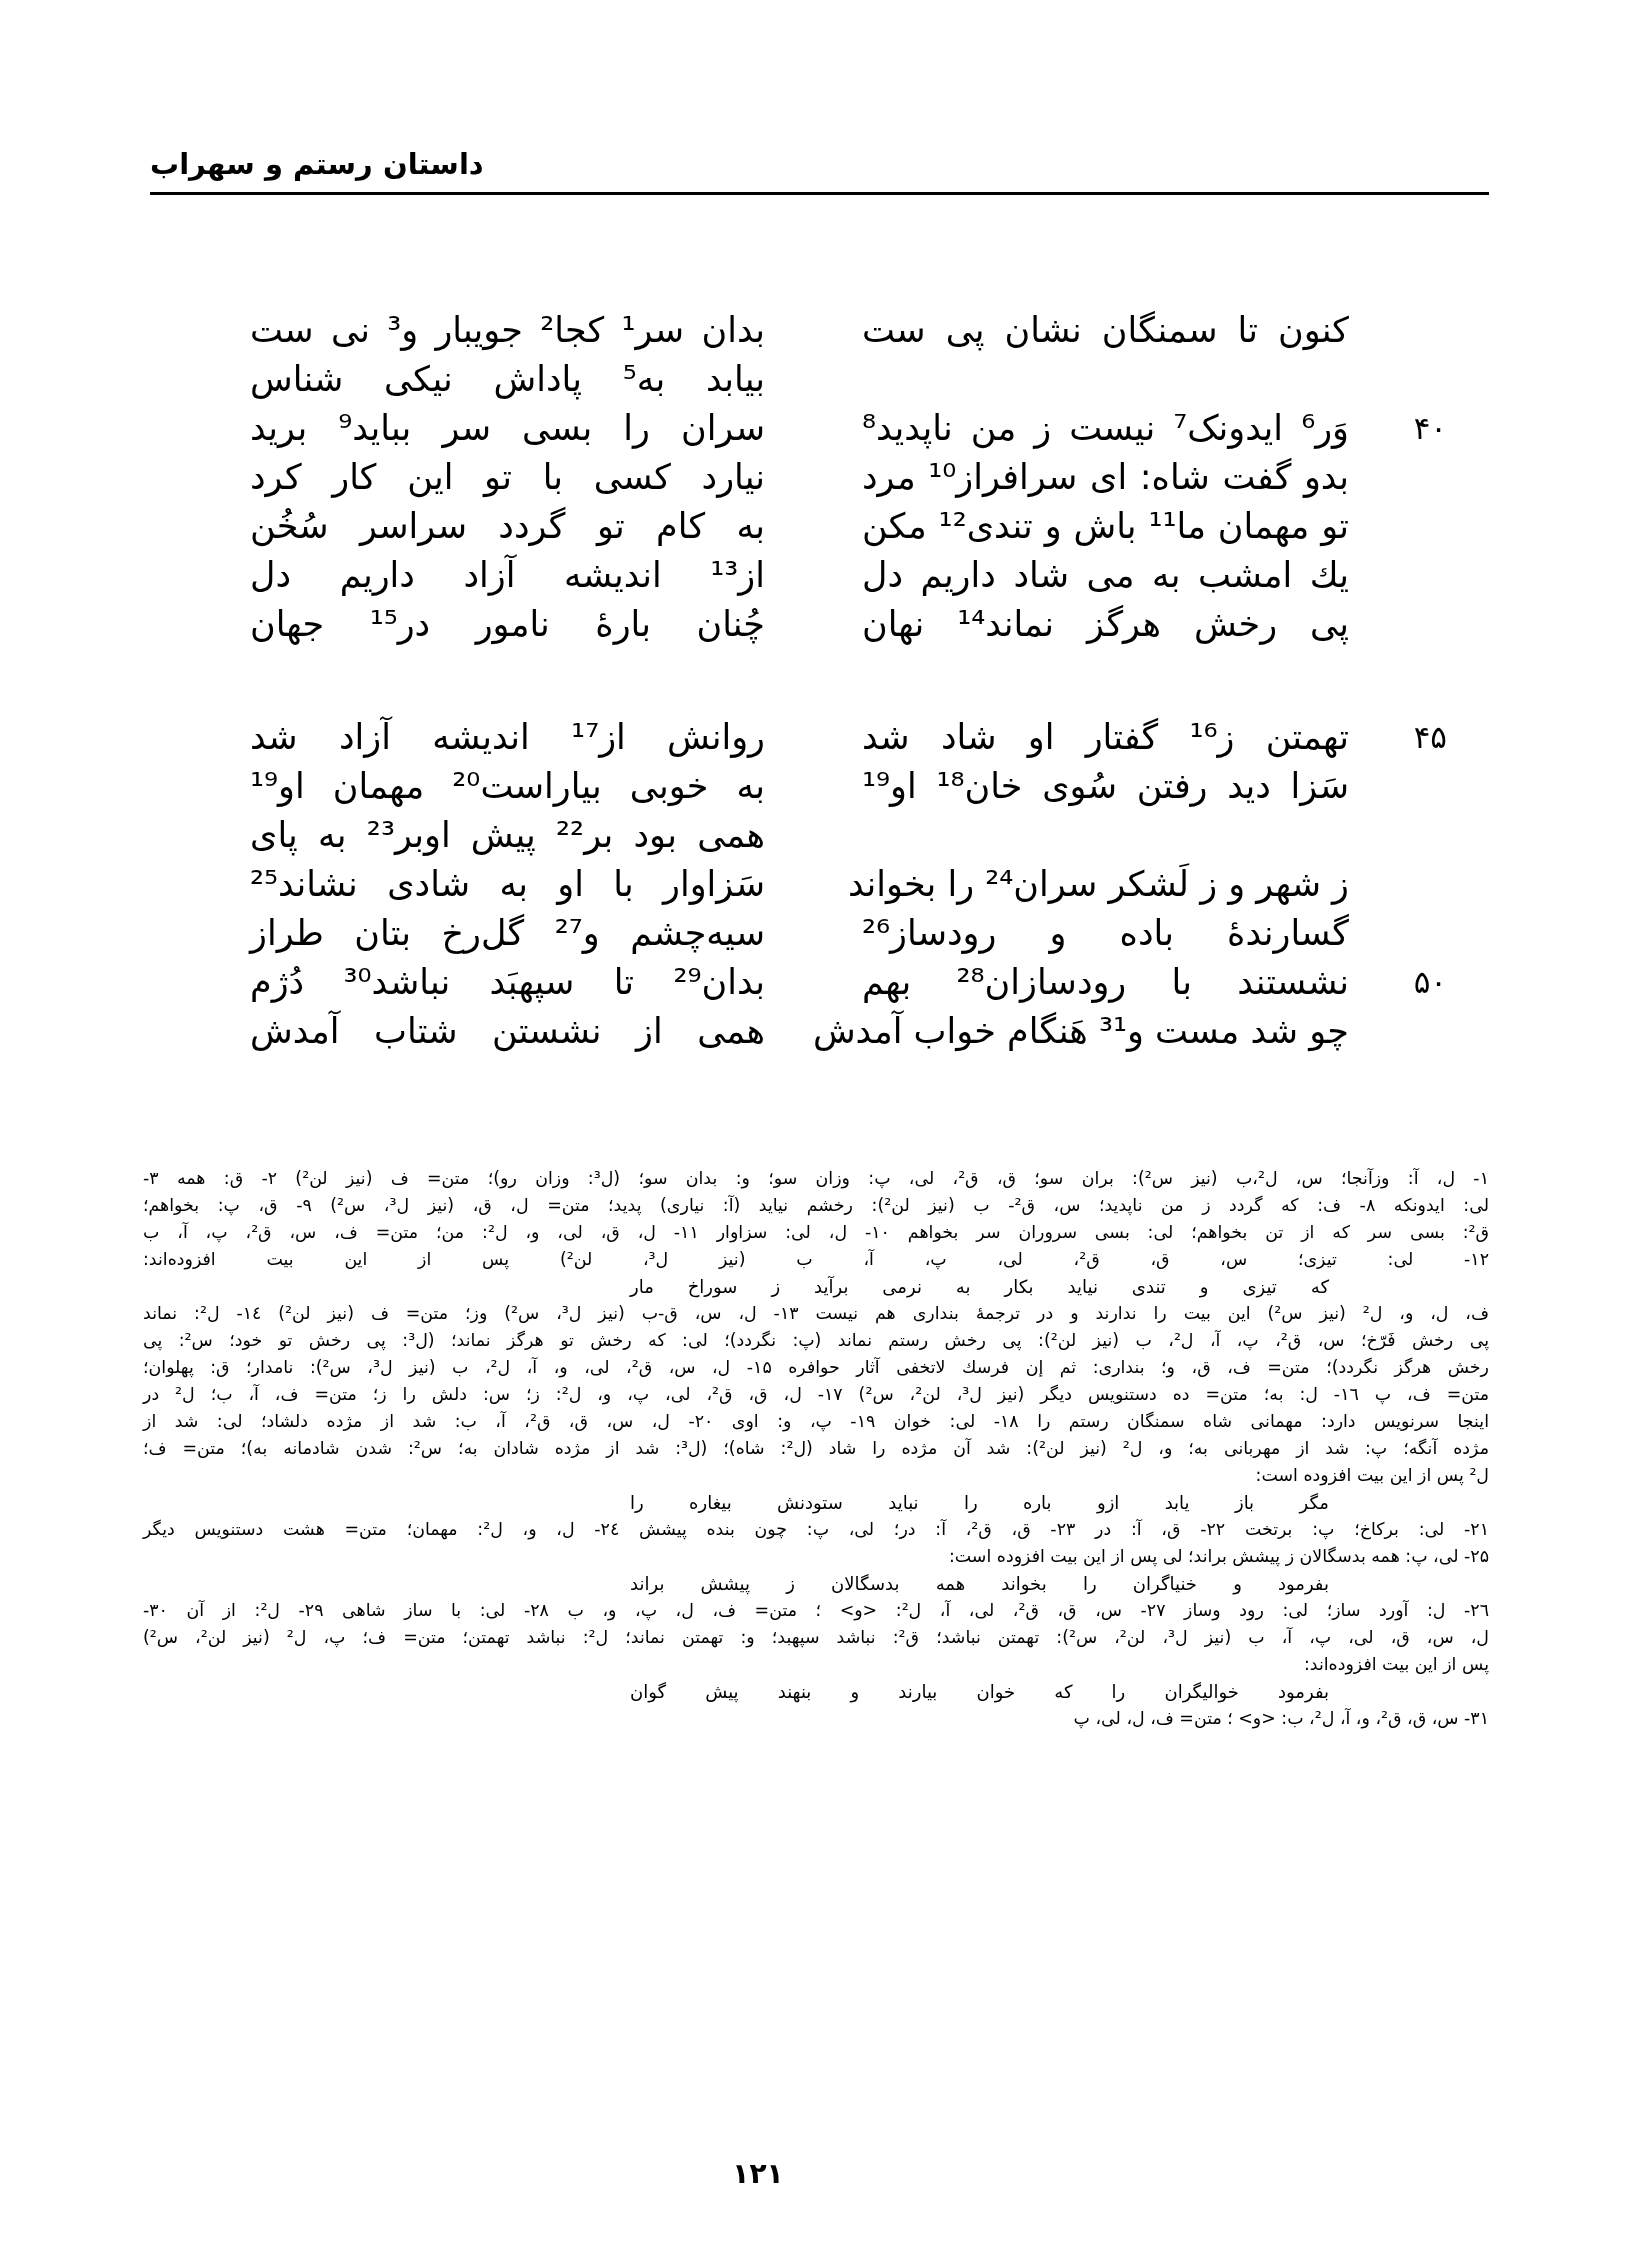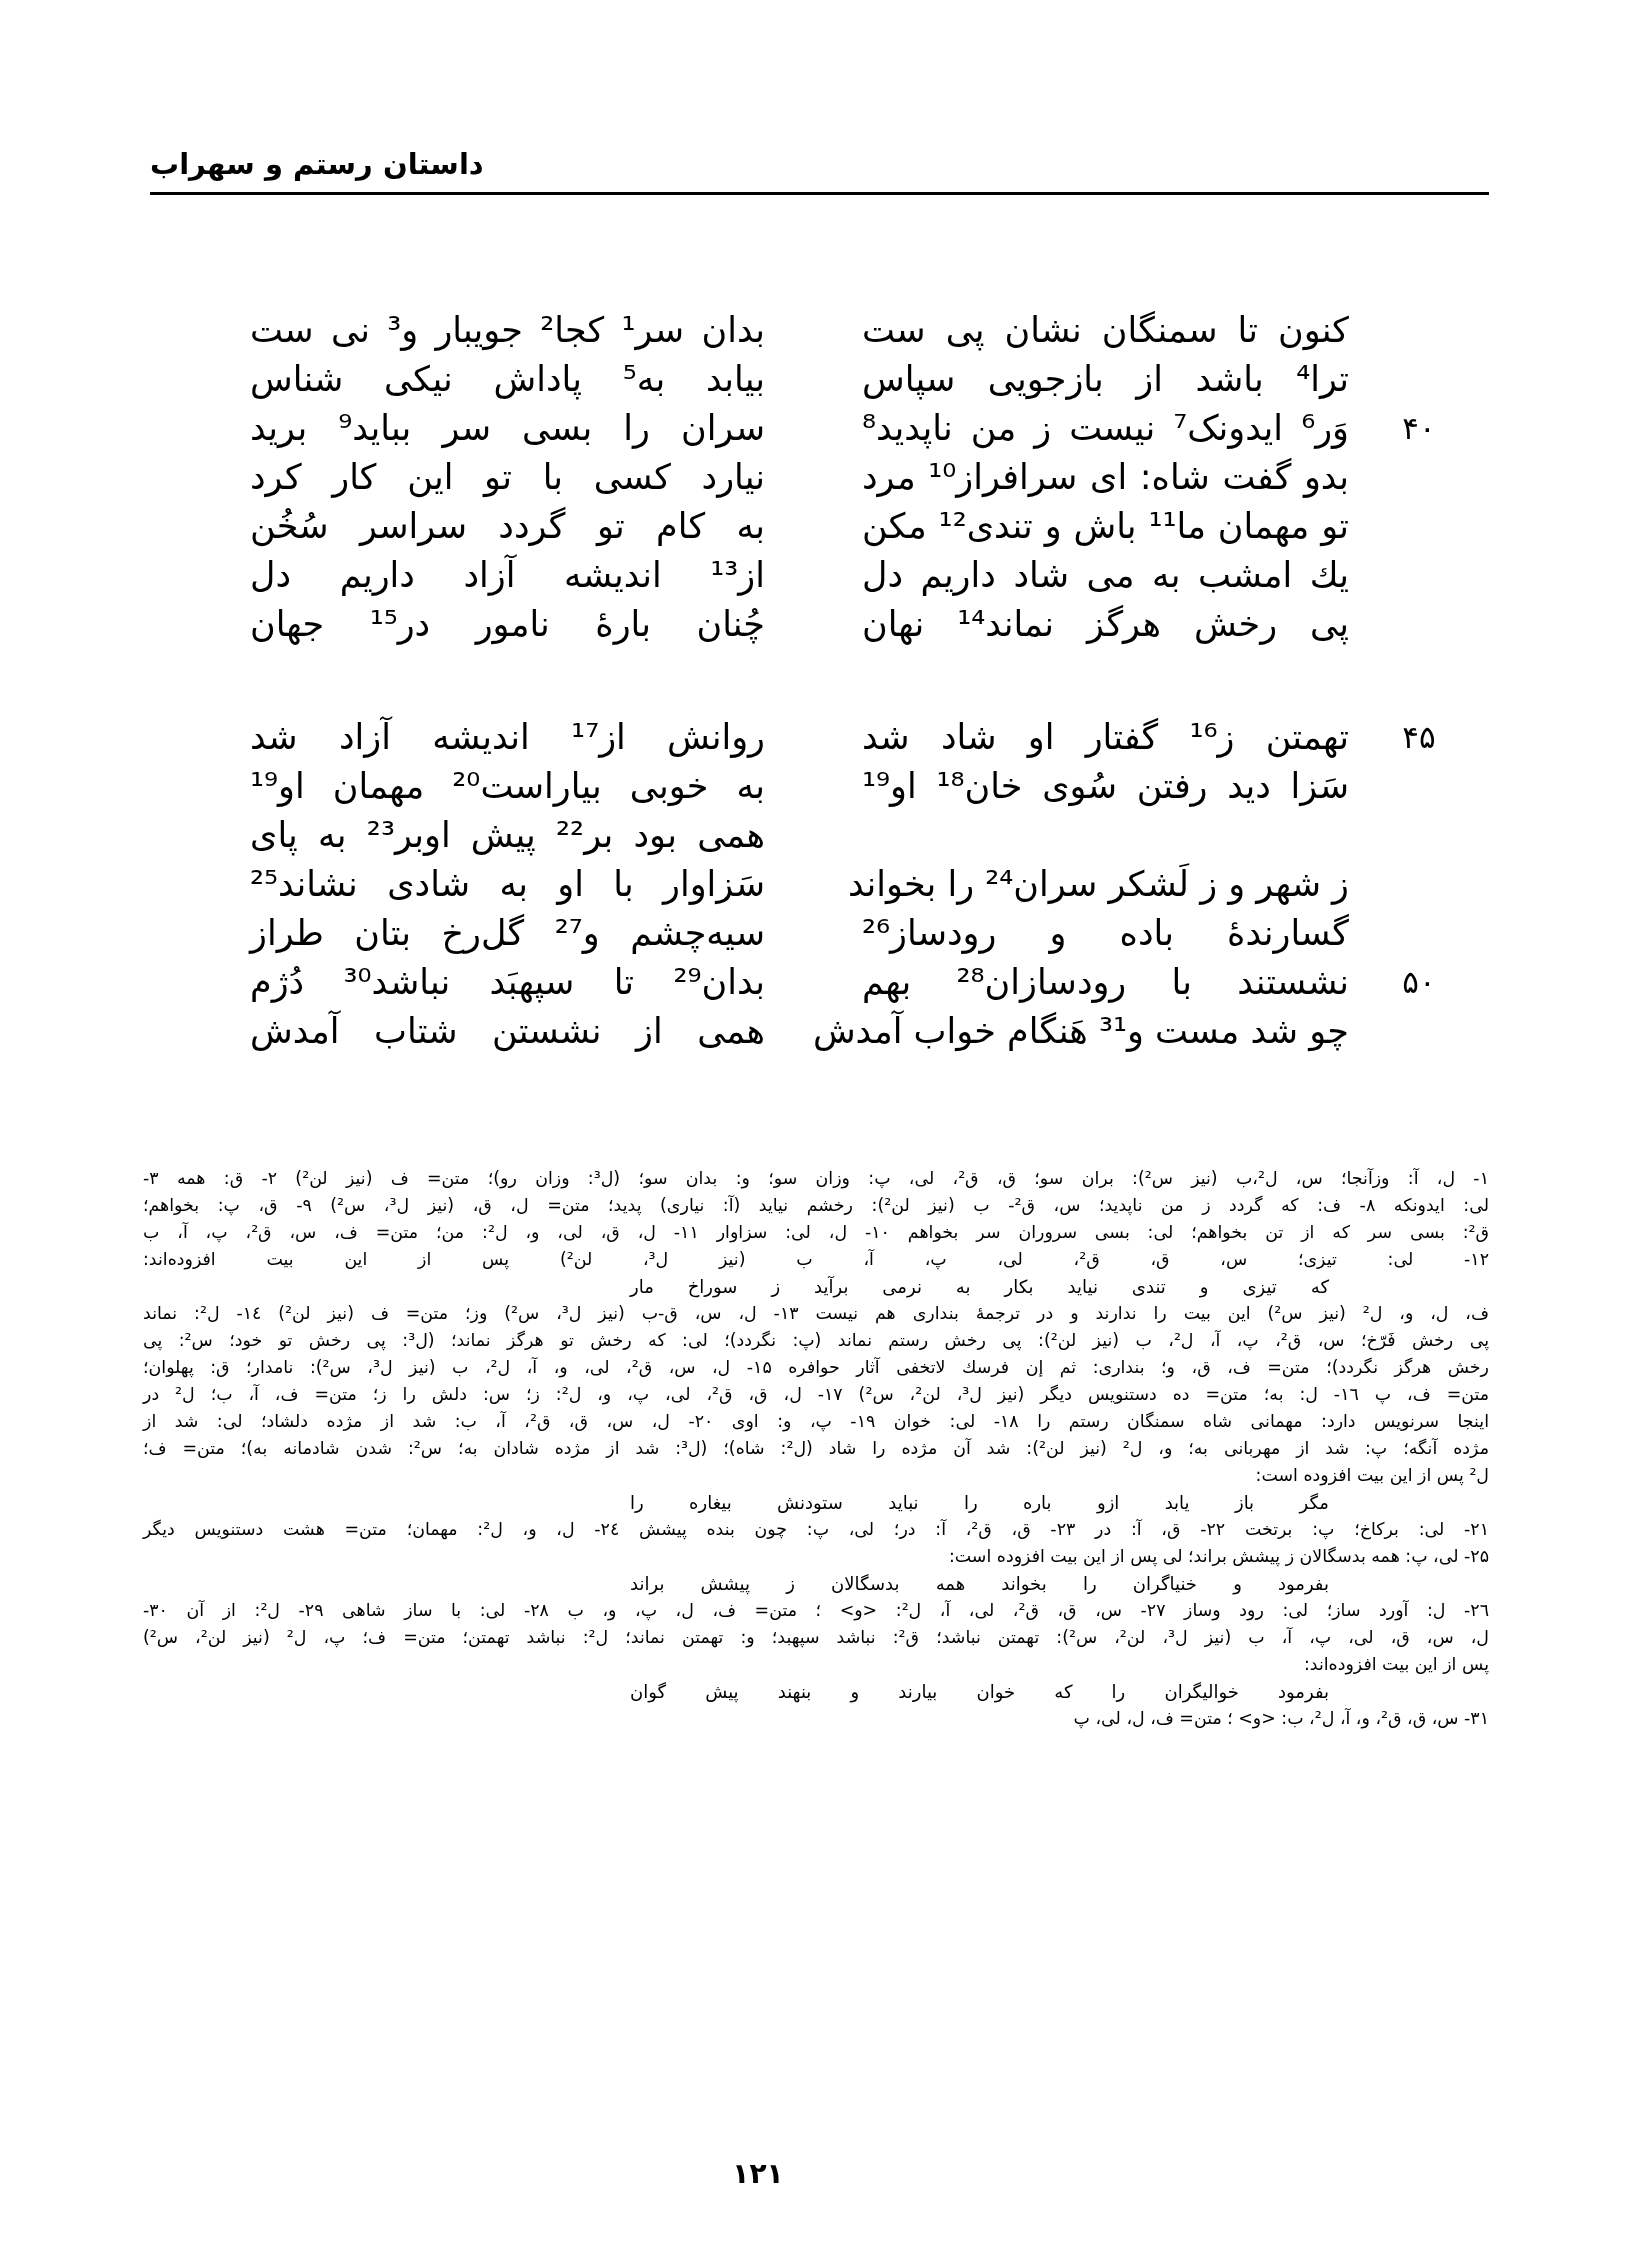--- a/index.html
+++ b/index.html
@@ -22,21 +22,21 @@
   .poem {
     position: absolute; left: 250px; width: 1155px; direction: rtl;
   }
   .poem.stanza1 { top: 306px; }
   .poem.stanza2 { top: 713px; }
   .beyt {
     position: relative; height: 49px; display: flex; flex-direction: row;
   }
   .num {
     position: absolute; right: -42px; top: 0; width: 56px;
-    font-size: 31px; line-height: 49px; text-align: center;
+    font-size: 31px; line-height: 49px; text-align: right;
     font-family: "DejaVu Sans", sans-serif;
   }
   .misra {
     font-family: "DejaVu Sans", sans-serif; font-size: 35px; line-height: 49px;
     text-align: justify; text-align-last: justify; white-space: nowrap;
   }
   .misra.right { position: absolute; right: 56px; width: 487px; }
   .misra.left  { position: absolute; left: 0; width: 515px; }
   .notes {
     position: absolute; left: 143px; top: 1165px; width: 1346px;
@@ -64,21 +64,20 @@
 </div>
 
 <div class="poem stanza1" id="stanza1">
     <div class="beyt">
       <span class="num"></span>
       <span class="misra right">کنون تا سمنگان نشان پی ست</span>
       <span class="misra left">بدان سر¹ کجا² جویبار و³ نی ست</span>
     </div>
     <div class="beyt">
       <span class="num"></span>
-      <span class="misra right">ترا⁴ باشد از بازجویی سپاس</span>
       <span class="misra left">بیابد به⁵ پاداش نیکی شناس</span>
     </div>
     <div class="beyt">
       <span class="num">۴۰</span>
       <span class="misra right">وَر⁶ ایدونک⁷ نیست ز من ناپدید⁸</span>
       <span class="misra left">سران را بسی سر بباید⁹ برید</span>
     </div>
     <div class="beyt">
       <span class="num"></span>
       <span class="misra right">بدو گفت شاه: ای سرافراز¹⁰ مرد</span>

